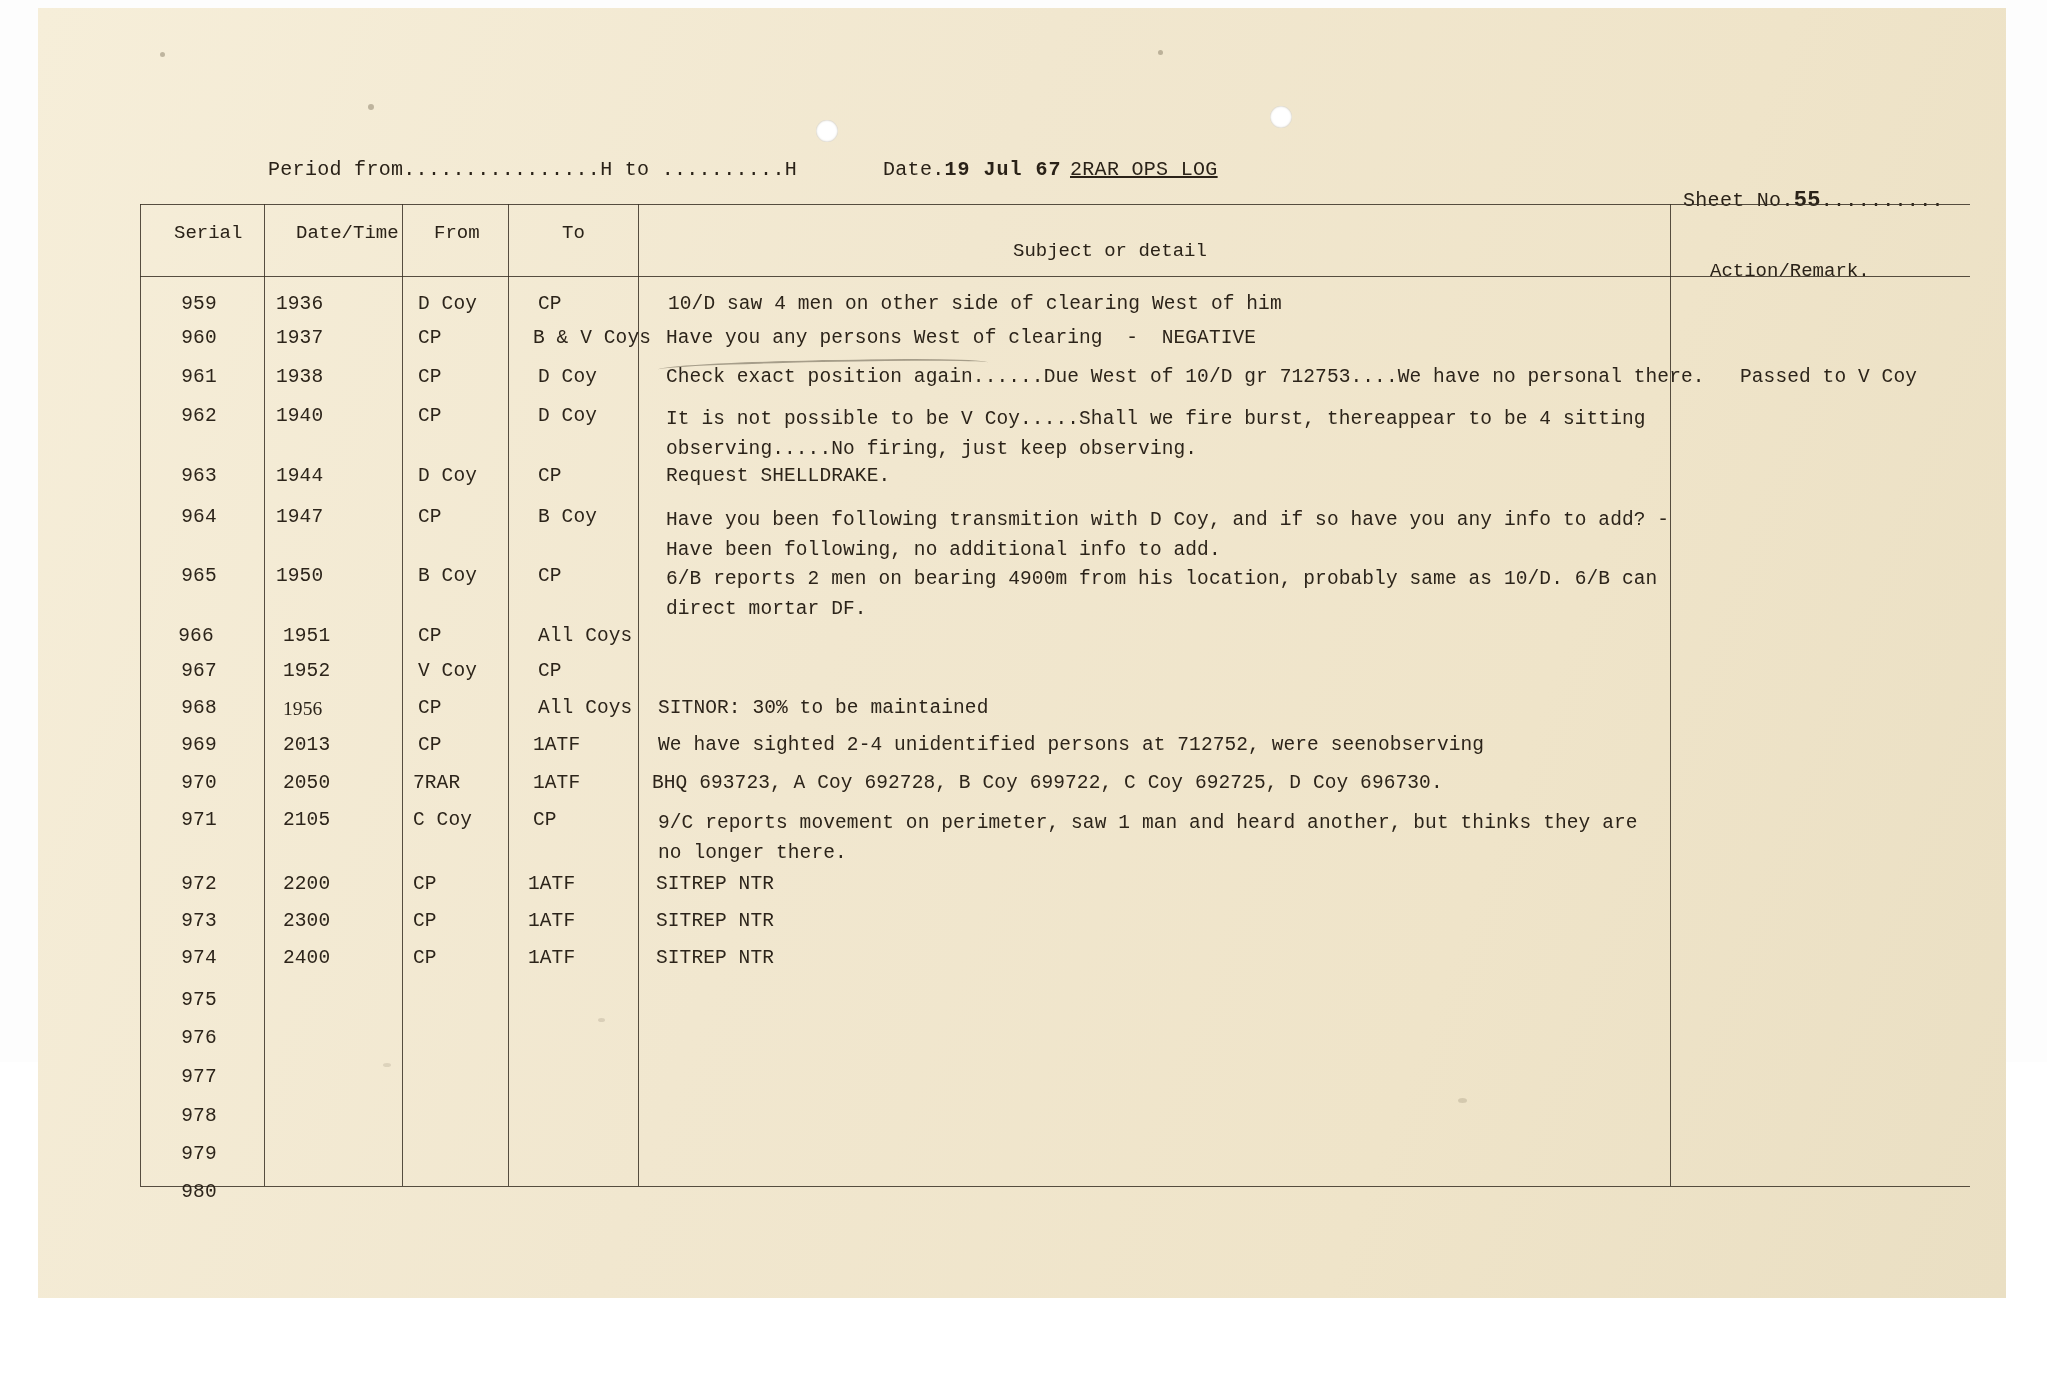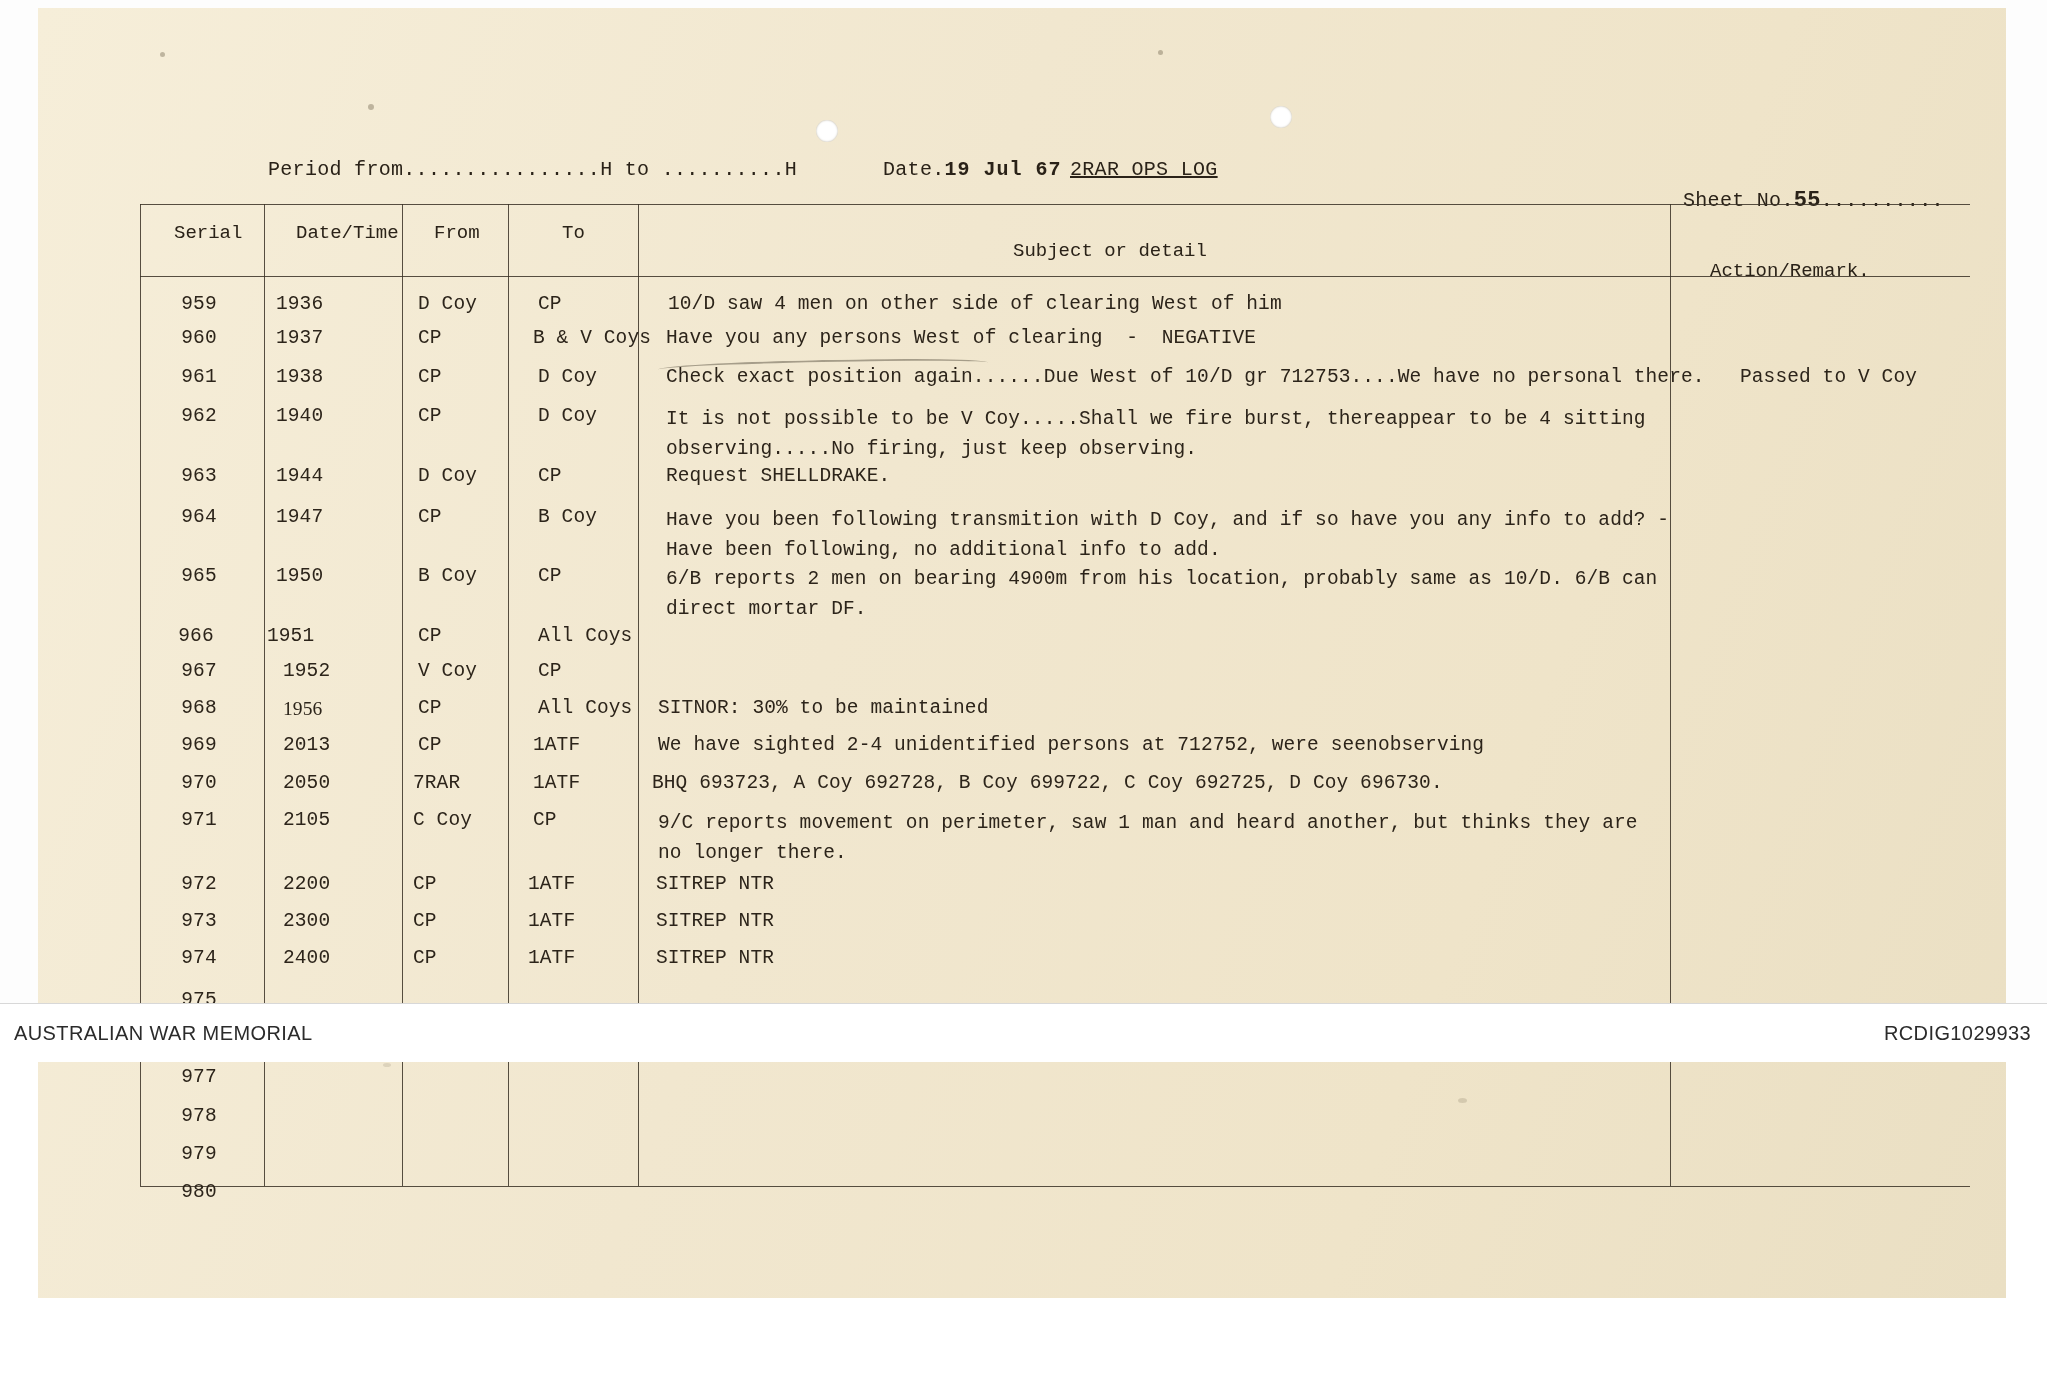--- a/index.html
+++ b/index.html
@@ -244,21 +244,21 @@
 Have been following, no additional info to add.</div>
 
       <div class="cell c-serial" style="left:118px; top:556px;">965</div>
       <div class="cell c-time" style="left:238px; top:556px;">1950</div>
       <div class="cell c-from" style="left:380px; top:556px;">B Coy</div>
       <div class="cell c-to" style="left:500px; top:556px;">CP</div>
       <div class="cell" style="left:628px; top:556px; width:1010px; line-height:30px;">6/B reports 2 men on bearing 4900m from his location, probably same as 10/D. 6/B can
 direct mortar DF.</div>
 
       <div class="cell c-serial" style="left:115px; top:616px;">966</div>
-      <div class="cell c-time" style="left:229px; top:616px;">1951</div>
+      <div class="cell c-time" style="left:245px; top:616px;">1951</div>
       <div class="cell c-from" style="left:380px; top:616px;">CP</div>
       <div class="cell c-to" style="left:500px; top:616px;">All Coys</div>
 
       <div class="cell c-serial" style="left:118px; top:651px;">967</div>
       <div class="cell c-time" style="left:245px; top:651px;">1952</div>
       <div class="cell c-from" style="left:380px; top:651px;">V Coy</div>
       <div class="cell c-to" style="left:500px; top:651px;">CP</div>
 
       <div class="cell c-serial" style="left:118px; top:688px;">968</div>
       <div class="cell c-time" style="left:245px; top:688px;font-family:Liberation Serif, serif;">1956</div>
@@ -306,18 +306,14 @@
       <div class="cell c-serial" style="left:118px; top:980px;">975</div>
       <div class="cell c-serial" style="left:118px; top:1018px;">976</div>
       <div class="cell c-serial" style="left:118px; top:1057px;">977</div>
       <div class="cell c-serial" style="left:118px; top:1096px;">978</div>
       <div class="cell c-serial" style="left:118px; top:1134px;">979</div>
       <div class="cell c-serial" style="left:118px; top:1172px;">980</div>
 
     </div>
   </div>
 
-  <div class="footer">
-    <div class="footer-left">AUSTRALIAN WAR MEMORIAL</div>
-    <div class="footer-right">RCDIG1029933</div>
-  </div>
 
 </div>
 
 </body></html>

